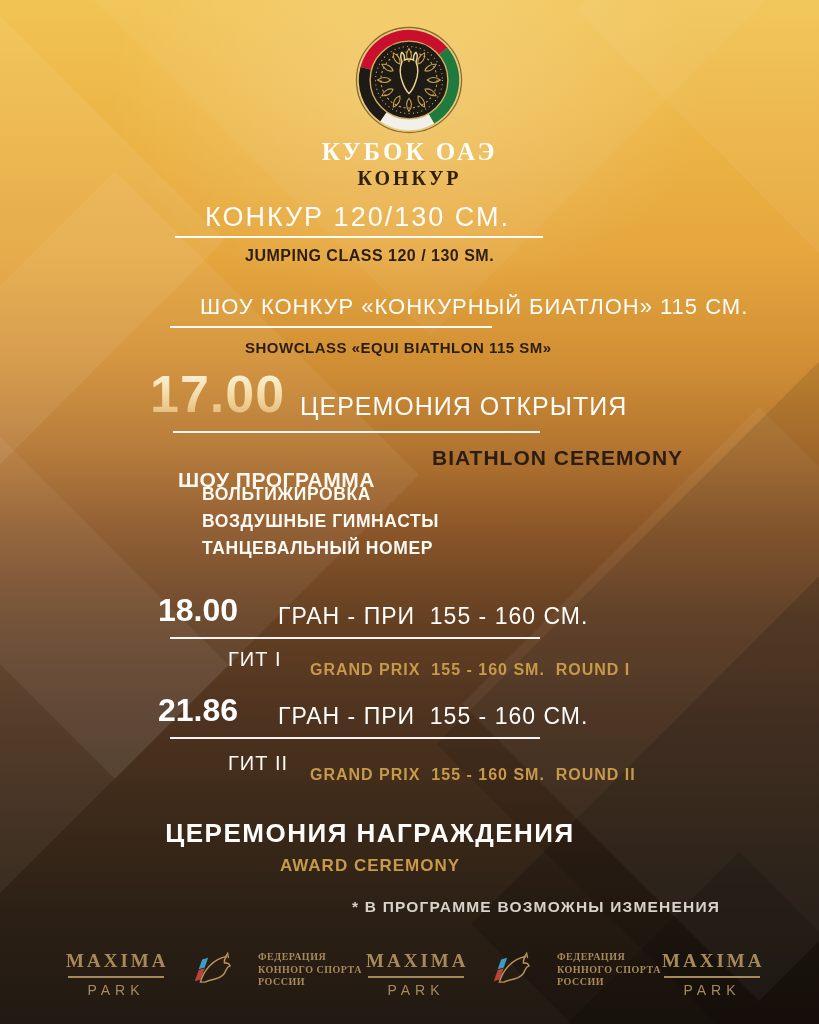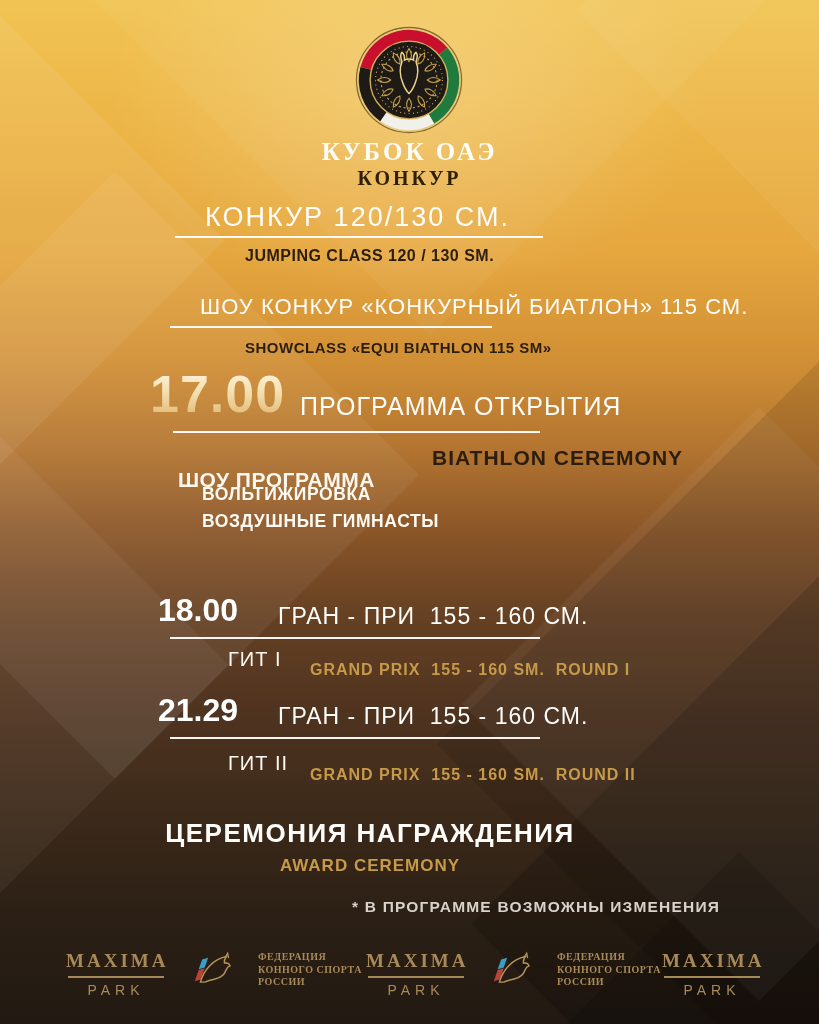--- a/index.html
+++ b/index.html
@@ -128,40 +128,41 @@
   </div>
 
   <div>
     <div class="abs h-white sec2-title">ШОУ КОНКУР «КОНКУРНЫЙ БИАТЛОН» 115 СМ.</div>
     <div class="abs rule sec2-rule"></div>
     <div class="abs sub-dark sec2-sub">SHOWCLASS  «EQUI BIATHLON 115 SM»</div>
   </div>
 
   <div>
     <div class="abs time-big">17.00</div>
-    <div class="abs h-white sec3-title">ПРОГРАММА ОТКРЫТИЯ</div>
+    <div class="abs h-white sec3-title">ЦЕРЕМОНИЯ ОТКРЫТИЯ</div>
     <div class="abs rule sec3-rule"></div>
     <div class="abs sec3-label">ШОУ ПРОГРАММА</div>
     <div class="abs sub-dark sec3-en">BIATHLON CEREMONY</div>
     <ul class="abs program">
       <li>ВОЛЬТИЖИРОВКА</li>
       <li>ВОЗДУШНЫЕ ГИМНАСТЫ</li>
+      <li>ТАНЦЕВАЛЬНЫЙ НОМЕР</li>
     </ul>
   </div>
 
   <div>
     <div class="abs time-mid t18">18.00</div>
     <div class="abs h-white gp-title gp1">ГРАН - ПРИ&nbsp; 155 - 160 СМ.</div>
     <div class="abs rule sec4-rule"></div>
     <div class="abs round r1">ГИТ I</div>
     <div class="abs gp-en gpe1">GRAND PRIX&nbsp; 155 - 160 SM.&nbsp; ROUND I</div>
   </div>
 
   <div>
-    <div class="abs time-mid t19">21.29</div>
+    <div class="abs time-mid t19">21.86</div>
     <div class="abs h-white gp-title gp2">ГРАН - ПРИ&nbsp; 155 - 160 СМ.</div>
     <div class="abs rule sec5-rule"></div>
     <div class="abs round r2">ГИТ II</div>
     <div class="abs gp-en gpe2">GRAND PRIX&nbsp; 155 - 160 SM.&nbsp; ROUND II</div>
   </div>
 
   <div>
     <div class="abs award-title">ЦЕРЕМОНИЯ НАГРАЖДЕНИЯ</div>
     <div class="abs award-en">AWARD CEREMONY</div>
   </div>

